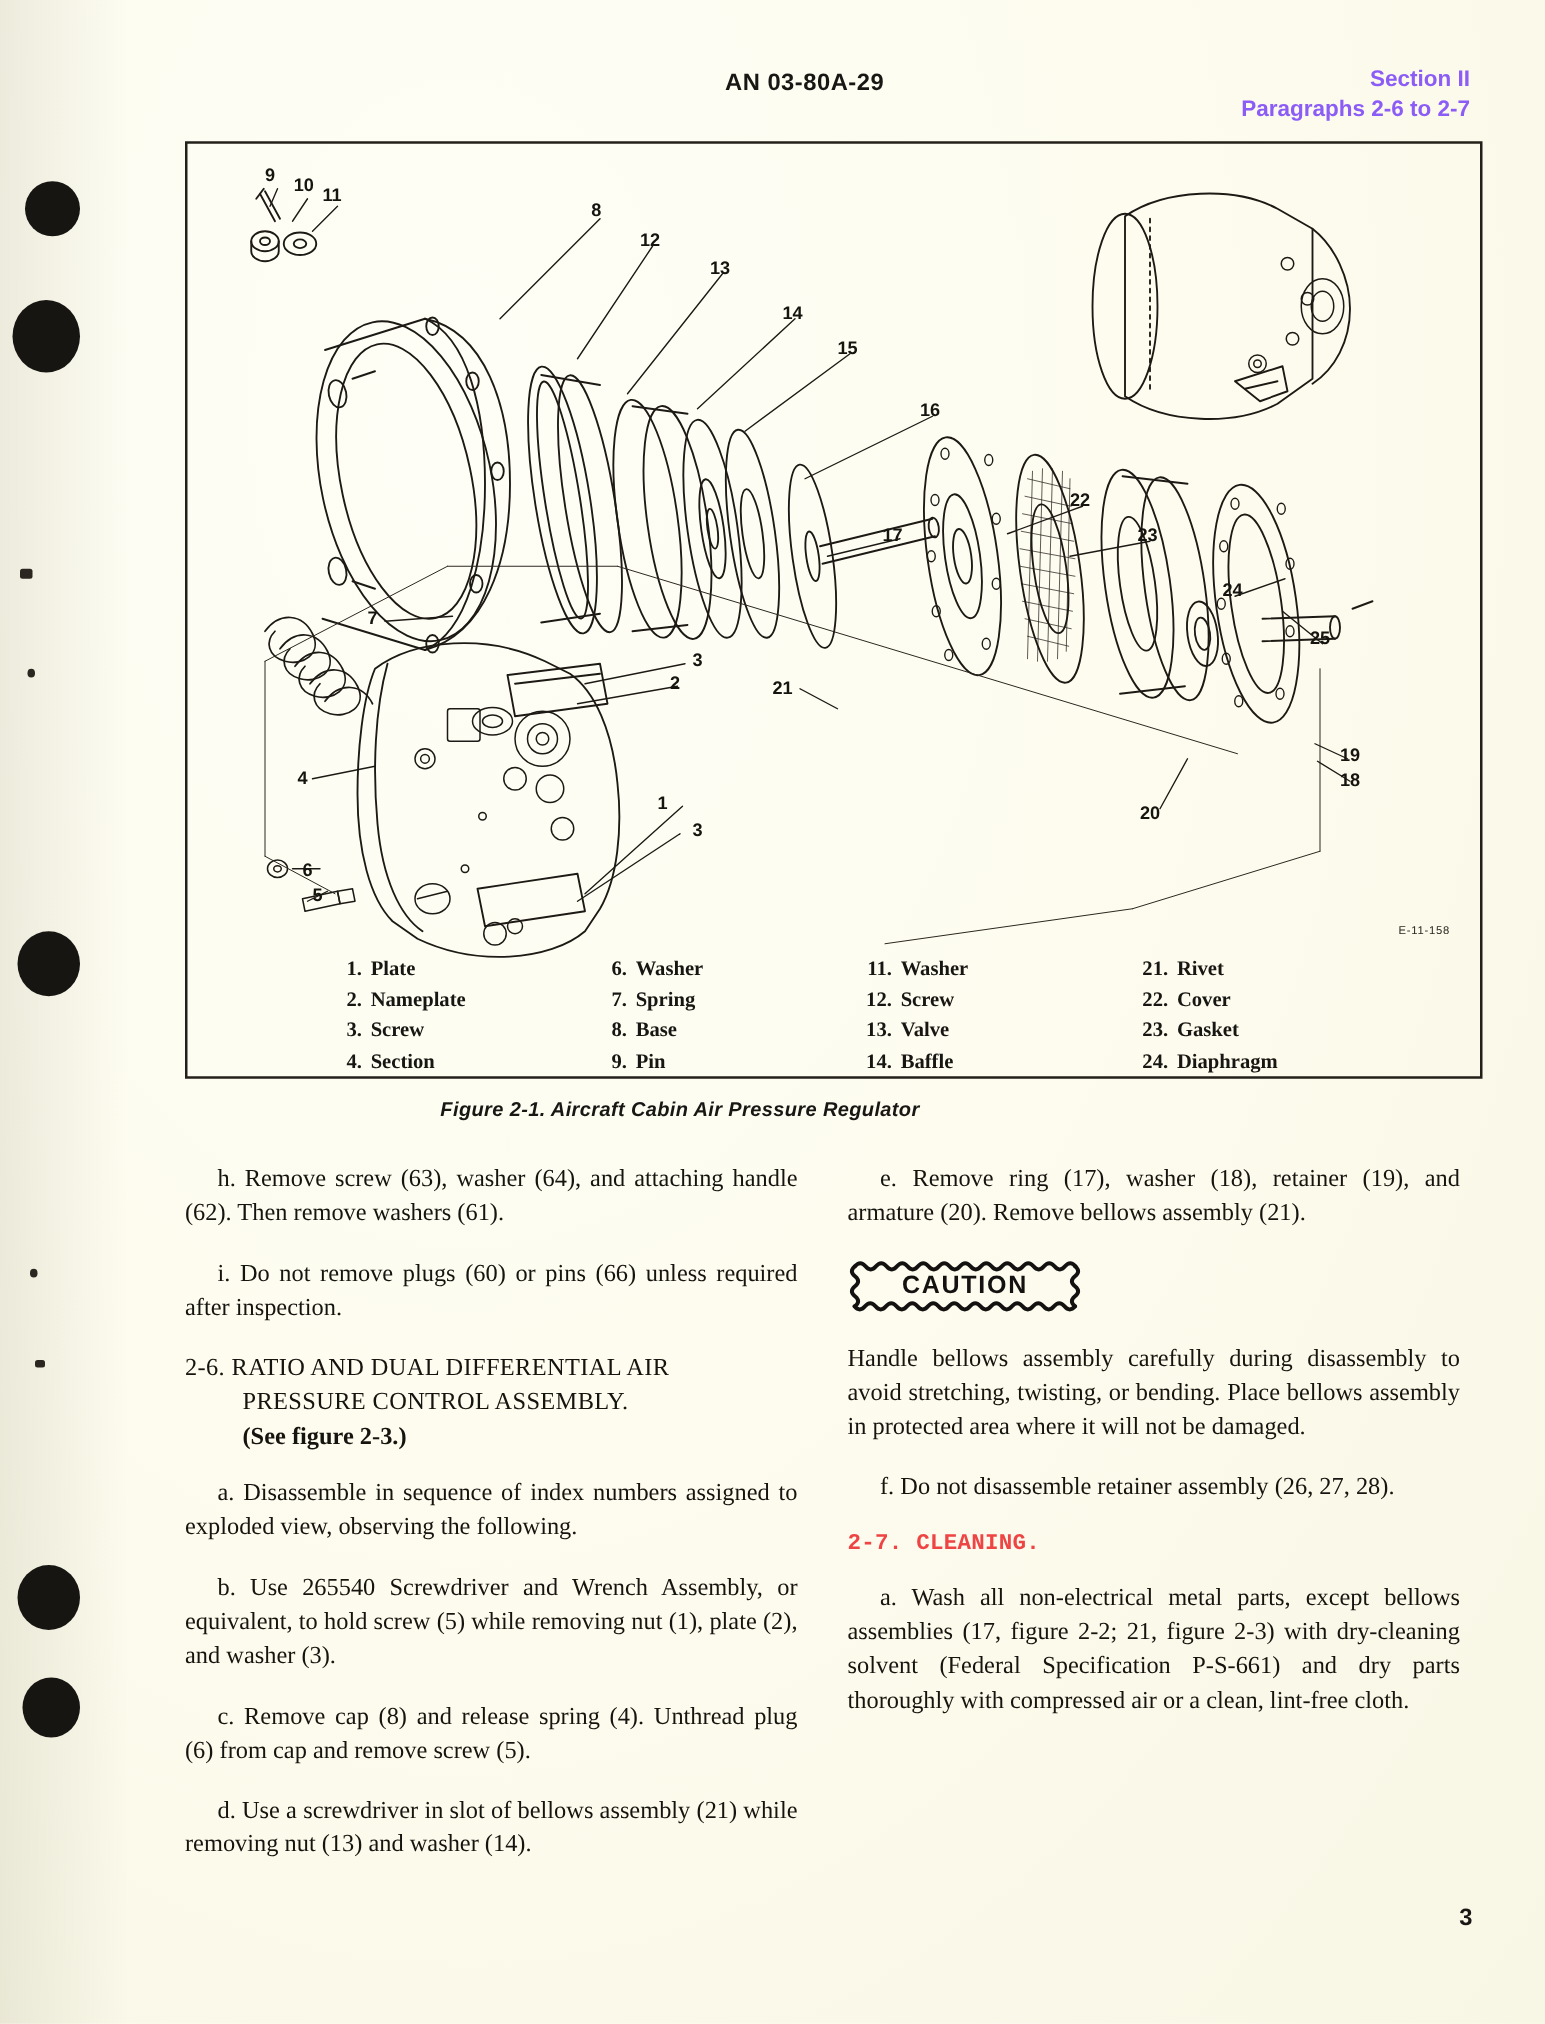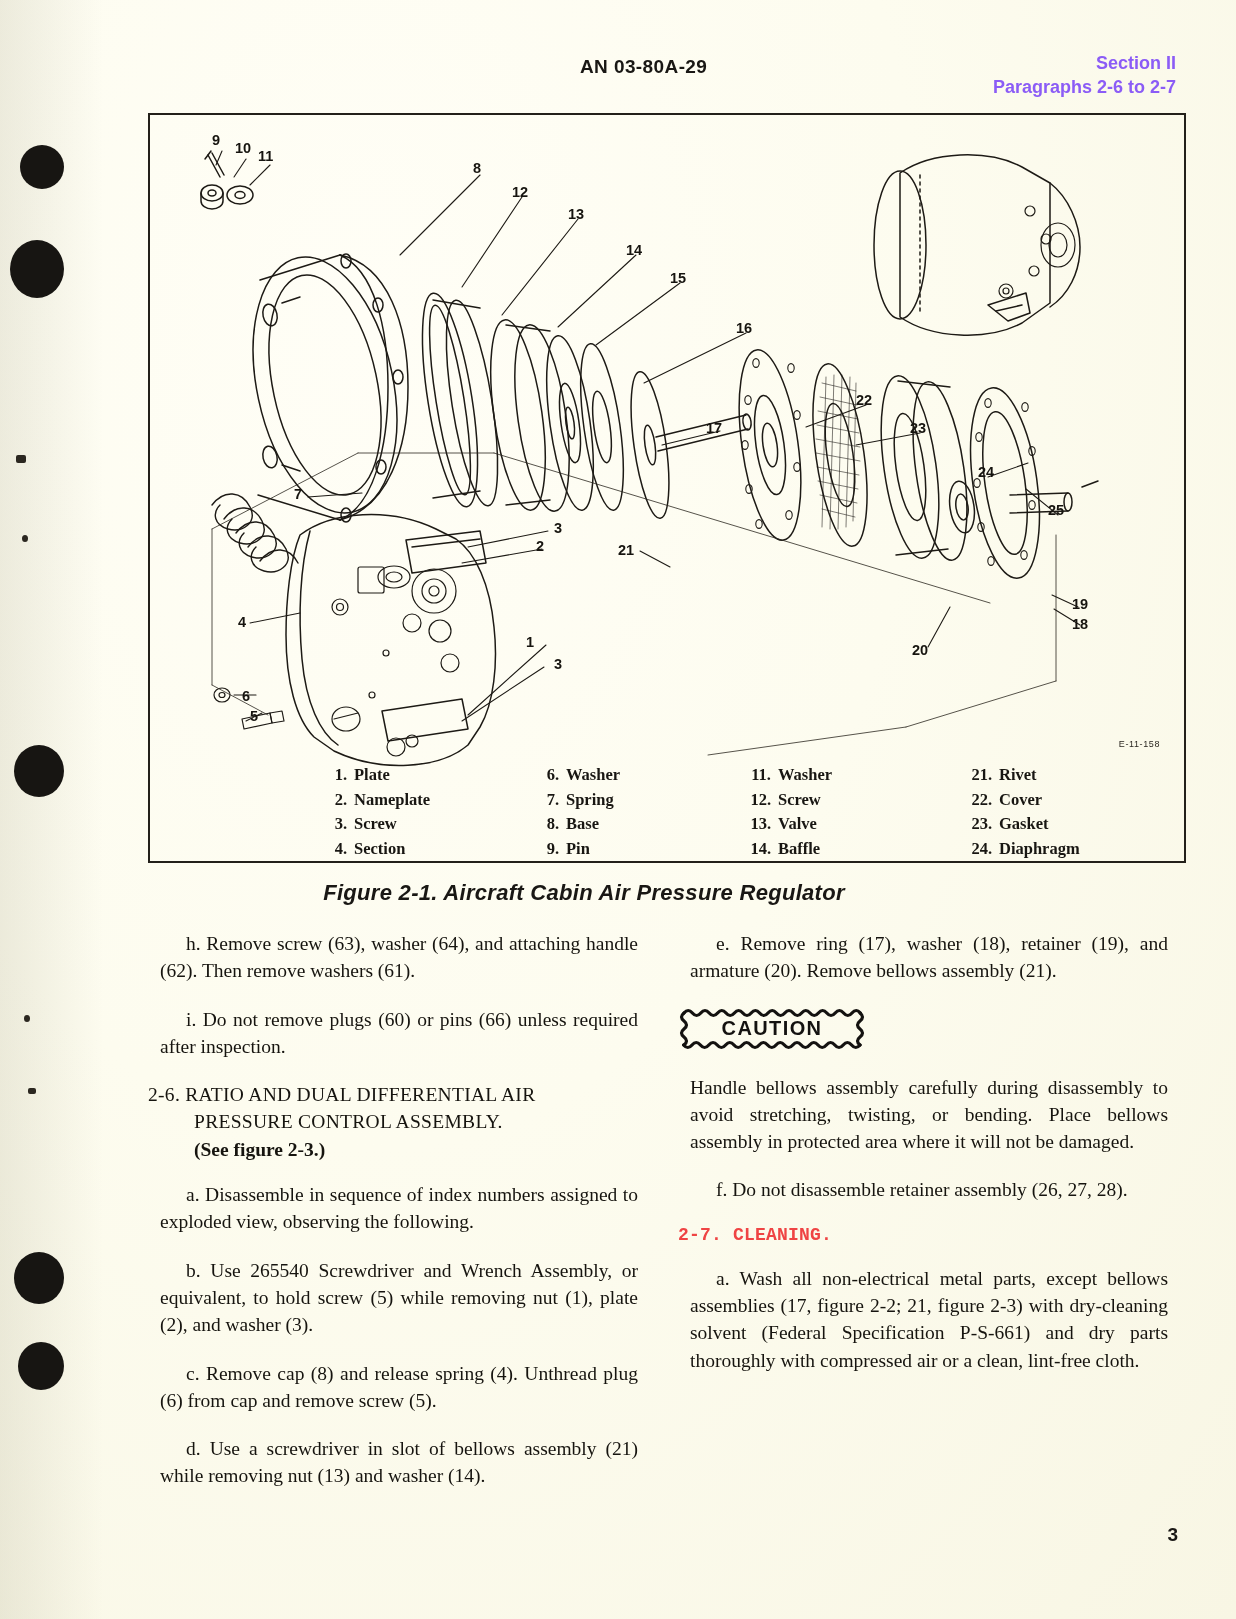--- a/index.html
+++ b/index.html
@@ -101,21 +101,21 @@
     color: #2a2620;
   }
 
   
   .parts-list {
     position: absolute;
     left: 52px;
     top: 648px;
     width: 940px;
     display: flex;
-    justify-content: flex-end;
+    justify-content: center;
     gap: 16px;
   }
   .parts-col {
     width: 196px;
   }
   .parts-col.c1 { width: 196px; }
   .parts-col.c2 { width: 196px; }
   .parts-col.c3 { width: 205px; }
   .parts-col.c4 { width: 195px; }
   .parts-col.c5 { width: 180px; }
@@ -137,44 +137,43 @@
   
   .caption {
     position: absolute;
     top: 880px;
     left: 0;
     width: 1088px;
     text-align: center;
     font-family: "Liberation Sans", "DejaVu Sans", sans-serif;
     font-style: italic;
     font-weight: bold;
-    font-size: 22px;
+    font-size: 16px;
     letter-spacing: 0.3px;
     color: #191714;
-    margin-left: 40px;
   }
 
   
   .body-cols {
     position: absolute;
     top: 930px;
     left: 148px;
     width: 1020px;
     height: 560px;
   }
   .col {
     position: absolute;
     top: 0;
     width: 490px;
   }
   .col.left  { left: 0; }
   .col.right { left: 530px; }
 
   p.para {
-    margin: 0 0 21px 12px;
+    margin: 0 0 21px 0;
     font-size: 19.5px;
     line-height: 1.40;
     color: #16140f;
     text-align: justify;
     text-indent: 26px;
     font-family: "Liberation Serif", "DejaVu Serif", serif;
   }
   p.para.noindent { text-indent: 0; }
   p.para.last { margin-bottom: 0; }
 

